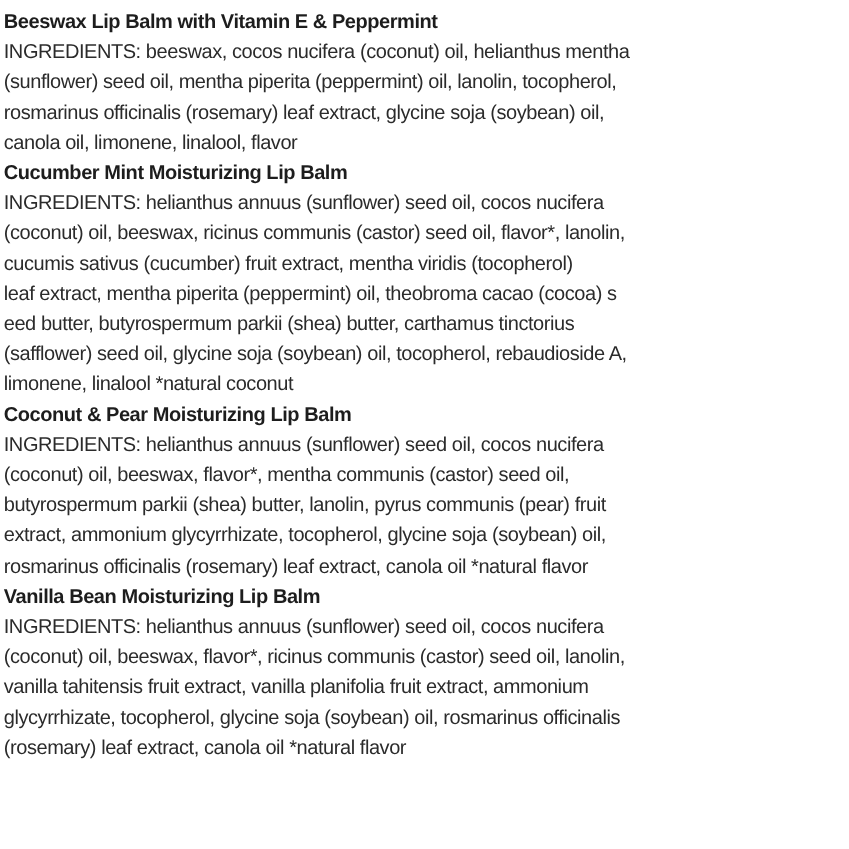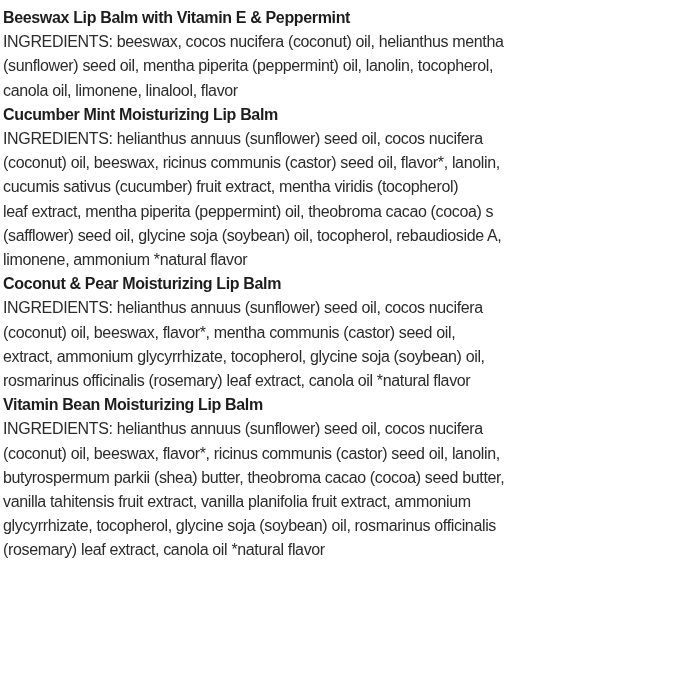--- a/index.html
+++ b/index.html
@@ -33,40 +33,42 @@
   }
 </style>
 </head>
 <body>
 
 <div class="doc" id="ingredients-doc">
     <div class="product-section">
       <div class="product-title">Beeswax Lip Balm with Vitamin E &amp; Peppermint</div>
       <div class="ingredients-line">INGREDIENTS: beeswax, cocos nucifera (coconut) oil, helianthus mentha</div>
       <div class="ingredients-line">(sunflower) seed oil, mentha piperita (peppermint) oil, lanolin, tocopherol,</div>
+      <div class="ingredients-line">rosmarinus officinalis (rosemary) leaf extract, glycine soja (soybean) oil,</div>
       <div class="ingredients-line">canola oil, limonene, linalool, flavor</div>
     </div>
     <div class="product-section">
       <div class="product-title">Cucumber Mint Moisturizing Lip Balm</div>
       <div class="ingredients-line">INGREDIENTS: helianthus annuus (sunflower) seed oil, cocos nucifera</div>
       <div class="ingredients-line">(coconut) oil, beeswax, ricinus communis (castor) seed oil, flavor*, lanolin,</div>
       <div class="ingredients-line">cucumis sativus (cucumber) fruit extract, mentha viridis (tocopherol)</div>
       <div class="ingredients-line">leaf extract, mentha piperita (peppermint) oil, theobroma cacao (cocoa) s</div>
+      <div class="ingredients-line">eed butter, butyrospermum parkii (shea) butter, carthamus tinctorius</div>
       <div class="ingredients-line">(safflower) seed oil, glycine soja (soybean) oil, tocopherol, rebaudioside A,</div>
-      <div class="ingredients-line">limonene, ammonium *natural flavor</div>
+      <div class="ingredients-line">limonene, linalool *natural coconut</div>
     </div>
     <div class="product-section">
       <div class="product-title">Coconut &amp; Pear Moisturizing Lip Balm</div>
       <div class="ingredients-line">INGREDIENTS: helianthus annuus (sunflower) seed oil, cocos nucifera</div>
       <div class="ingredients-line">(coconut) oil, beeswax, flavor*, mentha communis (castor) seed oil,</div>
+      <div class="ingredients-line">butyrospermum parkii (shea) butter, lanolin, pyrus communis (pear) fruit</div>
       <div class="ingredients-line">extract, ammonium glycyrrhizate, tocopherol, glycine soja (soybean) oil,</div>
       <div class="ingredients-line">rosmarinus officinalis (rosemary) leaf extract, canola oil *natural flavor</div>
     </div>
     <div class="product-section">
-      <div class="product-title">Vitamin Bean Moisturizing Lip Balm</div>
+      <div class="product-title">Vanilla Bean Moisturizing Lip Balm</div>
       <div class="ingredients-line">INGREDIENTS: helianthus annuus (sunflower) seed oil, cocos nucifera</div>
       <div class="ingredients-line">(coconut) oil, beeswax, flavor*, ricinus communis (castor) seed oil, lanolin,</div>
-      <div class="ingredients-line">butyrospermum parkii (shea) butter, theobroma cacao (cocoa) seed butter,</div>
       <div class="ingredients-line">vanilla tahitensis fruit extract, vanilla planifolia fruit extract, ammonium</div>
       <div class="ingredients-line">glycyrrhizate, tocopherol, glycine soja (soybean) oil, rosmarinus officinalis</div>
       <div class="ingredients-line">(rosemary) leaf extract, canola oil *natural flavor</div>
     </div>
   </div>
 
 </body></html>

